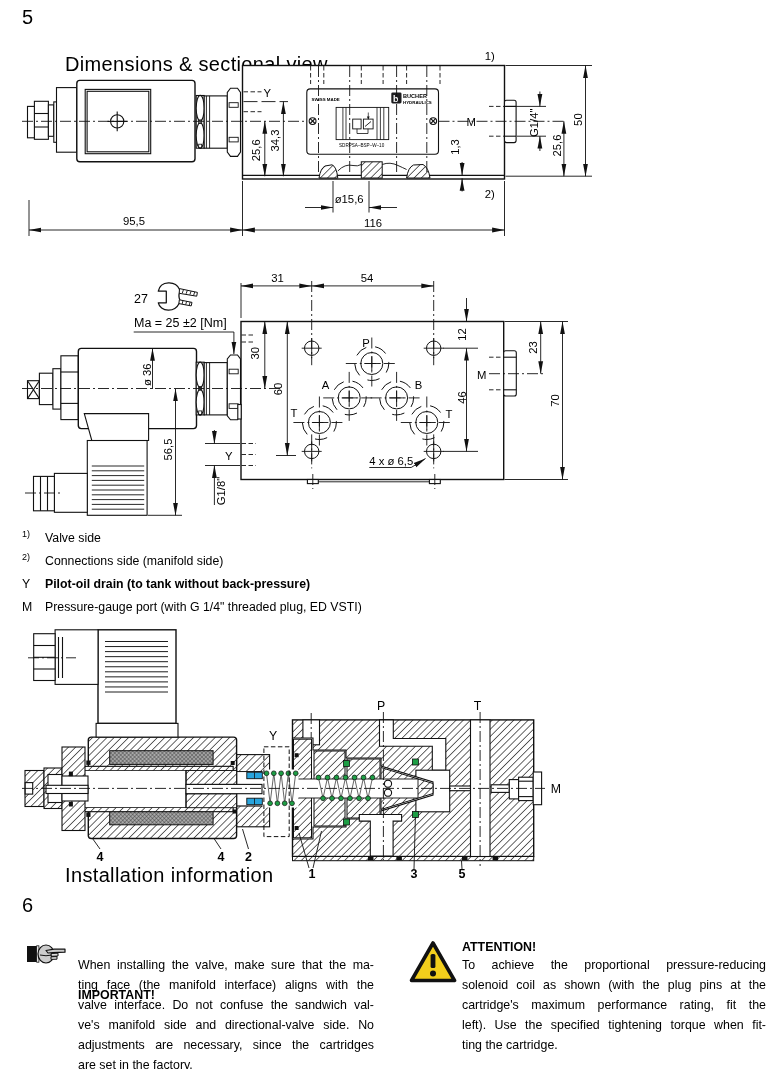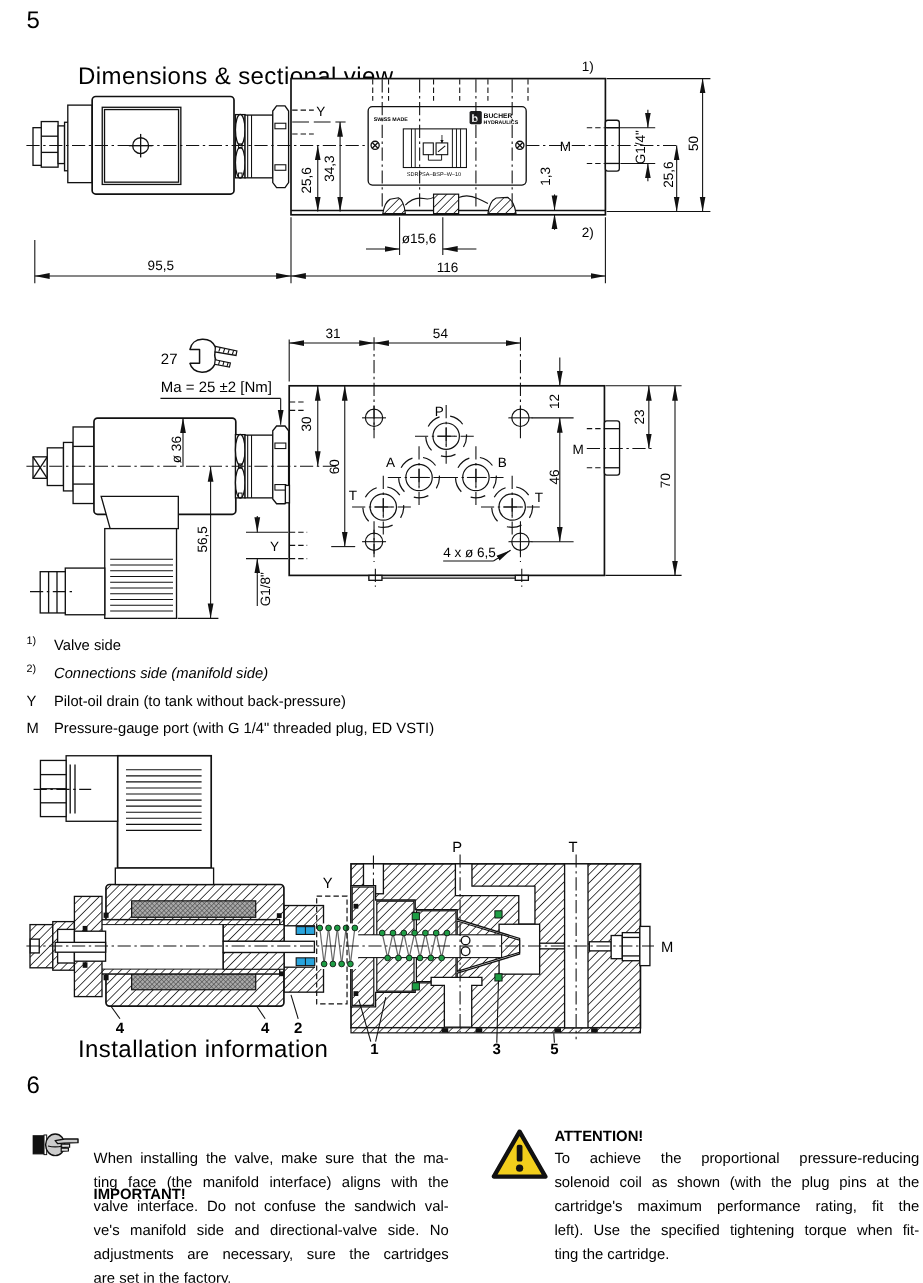--- a/index.html
+++ b/index.html
@@ -20,40 +20,40 @@
 <div class="abs" style="left:22px;top:6px;">
     <h1>5</h1>
   </div>
 <div class="abs" style="left:65px;top:6px;margin-top:47px;">
     <h1>Dimensions &amp; sectional view</h1>
   </div>
 
 <div class="abs leg" style="left:22px;top:529px;"><span class="sup">1)</span></div>
 <div class="abs leg" style="left:45px;top:531px;">Valve side</div>
 <div class="abs leg" style="left:22px;top:552px;"><span class="sup">2)</span></div>
-<div class="abs leg" style="left:45px;top:554px;font-style:italic;">Connections side (manifold side)</div>
+<div class="abs leg" style="left:45px;top:554px;">Connections side (manifold side)</div>
 <div class="abs leg" style="left:22px;top:577px;">Y</div>
-<div class="abs leg" style="left:45px;top:577px;">Pilot-oil drain (to tank without back-pressure)</div>
+<div class="abs leg" style="left:45px;top:577px;font-weight:bold;">Pilot-oil drain (to tank without back-pressure)</div>
 <div class="abs leg" style="left:22px;top:600px;">M</div>
 <div class="abs leg" style="left:45px;top:600px;">Pressure-gauge port (with G 1/4" threaded plug, ED VSTI)</div>
 
 <div class="abs" style="left:22px;top:894px;">
     <h1>6</h1>
   </div>
 <div class="abs" style="left:65px;top:864px;">
     <h1>Installation information</h1>
   </div>
 
 <div class="abs bold" style="left:78px;top:940px;font-size:12.4px;margin-top:48px;">IMPORTANT!</div>
 <div class="abs par" style="left:78px;top:954.5px;width:296px;">
     <div>When installing the valve, make sure that the ma-</div>
     <div>ting face (the manifold interface) aligns with the</div>
     <div>valve interface. Do not confuse the sandwich val-</div>
     <div>ve's manifold side and directional-valve side. No</div>
-    <div>adjustments are necessary, sure the cartridges</div>
+    <div>adjustments are necessary, since the cartridges</div>
     <div class="last">are set in the factory.</div>
   </div>
 
 <div class="abs bold" style="left:462px;top:940px;font-size:12.4px;">ATTENTION!</div>
 <div class="abs par" style="left:462px;top:954.5px;width:304px;">
     <div>To achieve the proportional pressure-reducing</div>
     <div>solenoid coil as shown (with the plug pins at the</div>
     <div>cartridge's maximum performance rating, fit the</div>
     <div>left). Use the specified tightening torque when fit-</div>
     <div class="last">ting the cartridge.</div>

